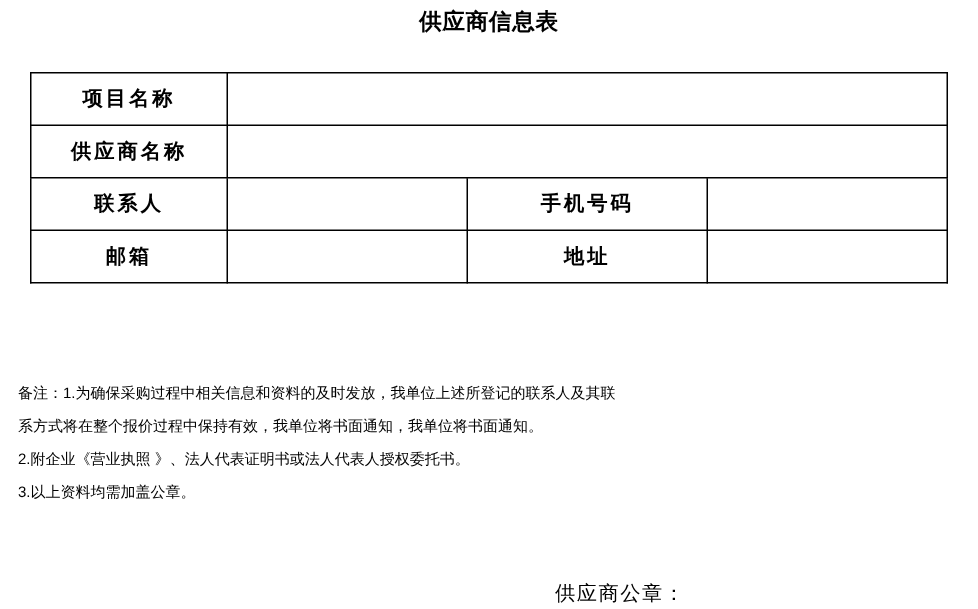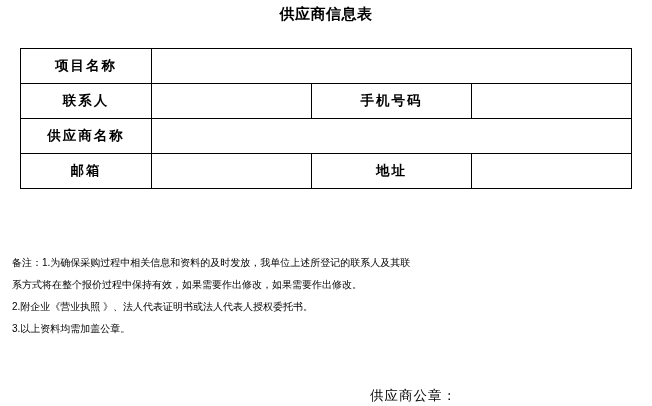--- a/index.html
+++ b/index.html
@@ -116,41 +116,41 @@
 
   <div class="doc-title">供应商信息表</div>
 
   <table class="info-table">
     <tbody>
       <tr>
         <td class="label col-label">项目名称</td>
         <td class="value" colspan="3"></td>
       </tr>
       <tr>
+        <td class="label col-label">供应商名称</td>
+        <td class="value" colspan="3"></td>
+      </tr>
+      <tr>
         <td class="label col-label">联系人</td>
         <td class="value"></td>
         <td class="label col-mid-label">手机号码</td>
         <td class="value"></td>
-      </tr>
-      <tr>
-        <td class="label col-label">供应商名称</td>
-        <td class="value" colspan="3"></td>
       </tr>
       <tr>
         <td class="label col-label">邮箱</td>
         <td class="value"></td>
         <td class="label col-mid-label">地址</td>
         <td class="value"></td>
       </tr>
     </tbody>
   </table>
 
   <div class="notes">
     <div>备注：1.为确保采购过程中相关信息和资料的及时发放，我单位上述所登记的联系人及其联</div>
-    <div>系方式将在整个报价过程中保持有效，如果需要作出修改，如果需要作出修改。</div>
+    <div>系方式将在整个报价过程中保持有效，我单位将书面通知，我单位将书面通知。</div>
     <div>2.附企业《营业执照 》、法人代表证明书或法人代表人授权委托书。</div>
     <div>3.以上资料均需加盖公章。</div>
   </div>
 
   <div class="sign-block">
     <div class="sign-row">
       <span class="sign-label">供应商公章：</span>
       <span class="sign-line line-long"></span>
     </div>
     <div class="date-row">

